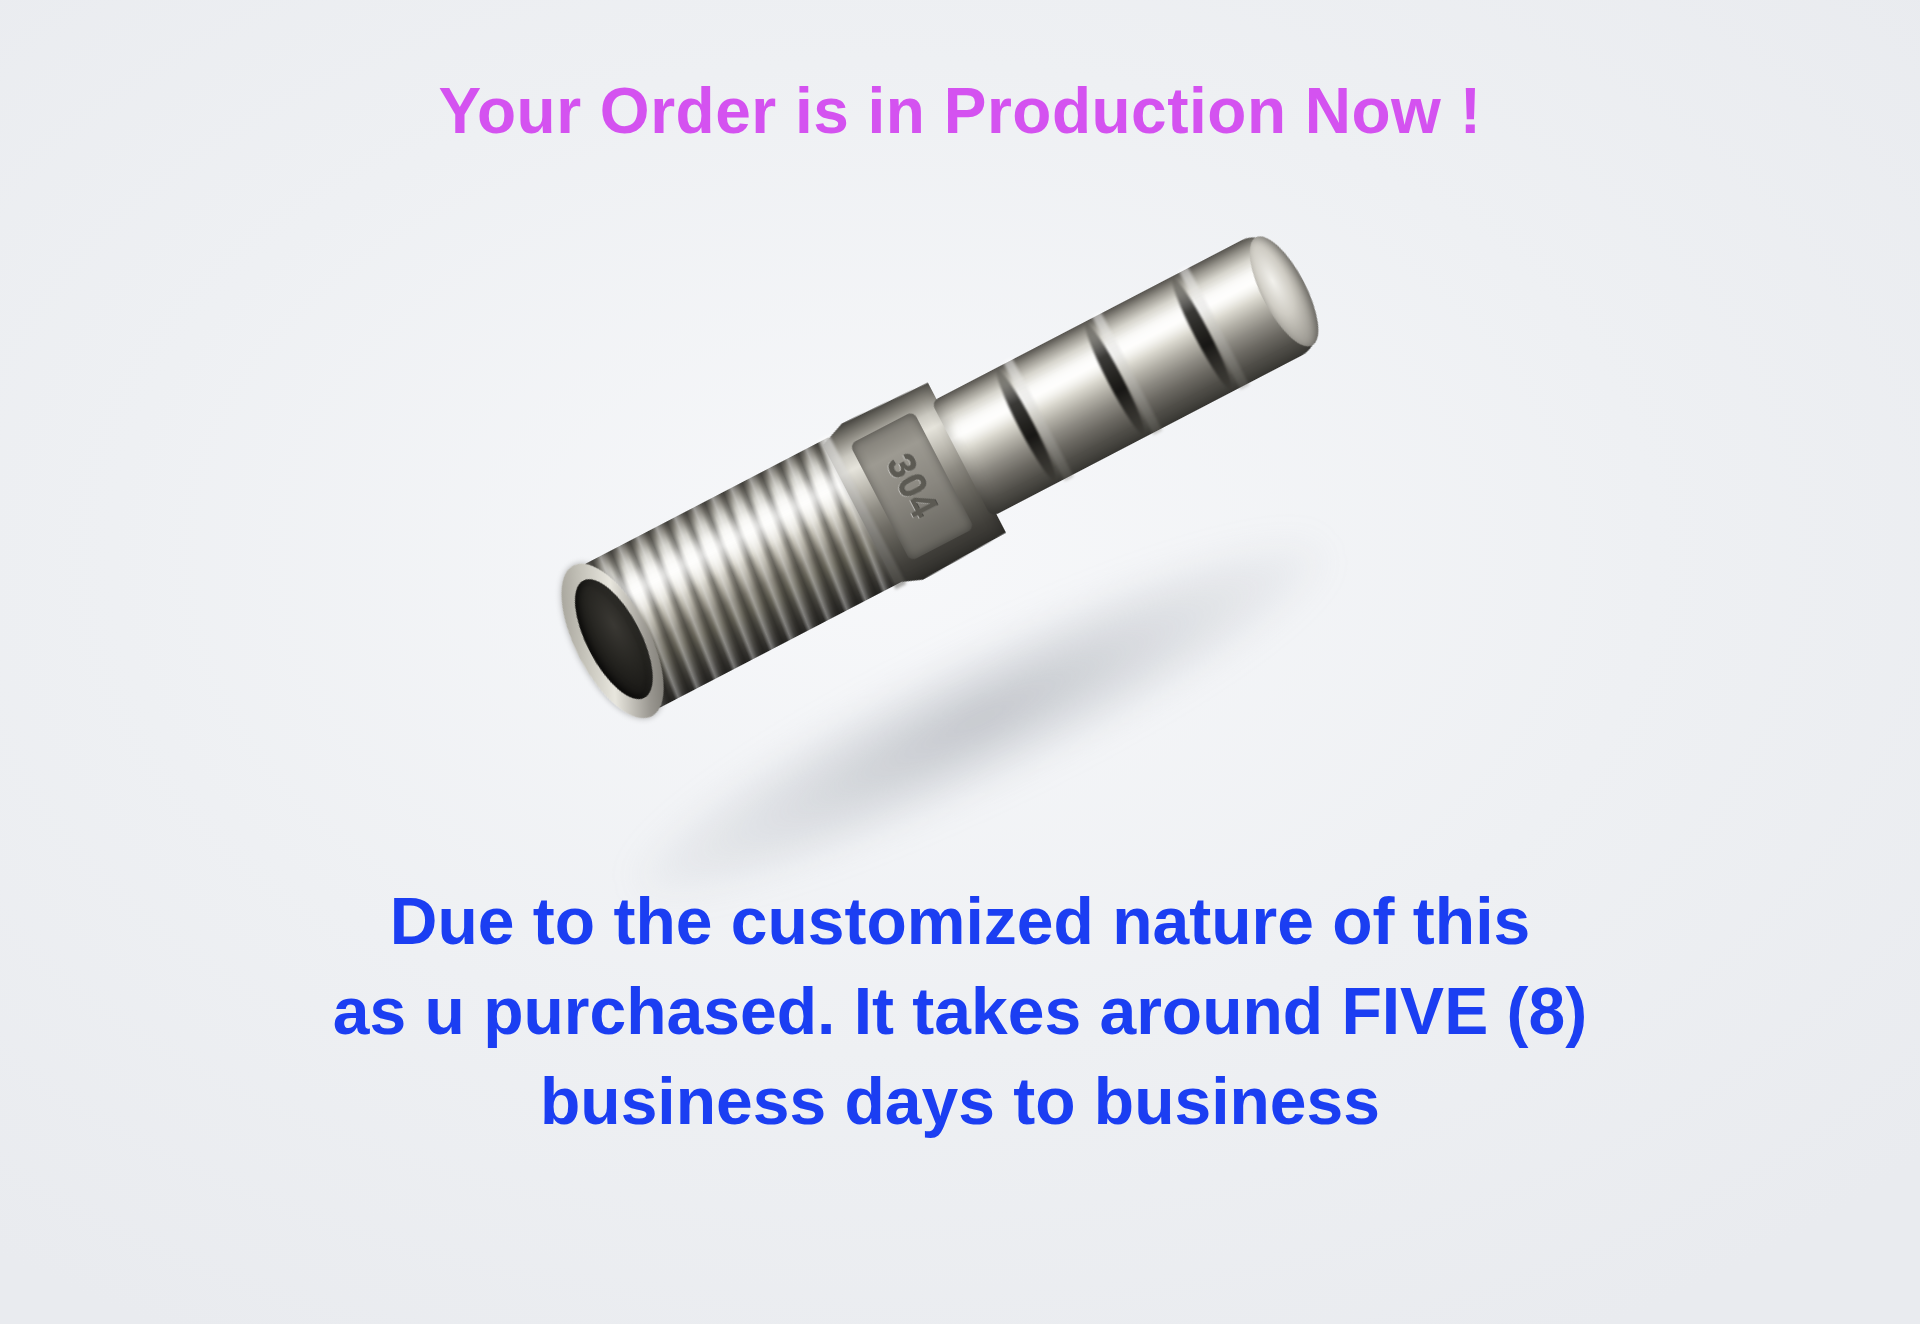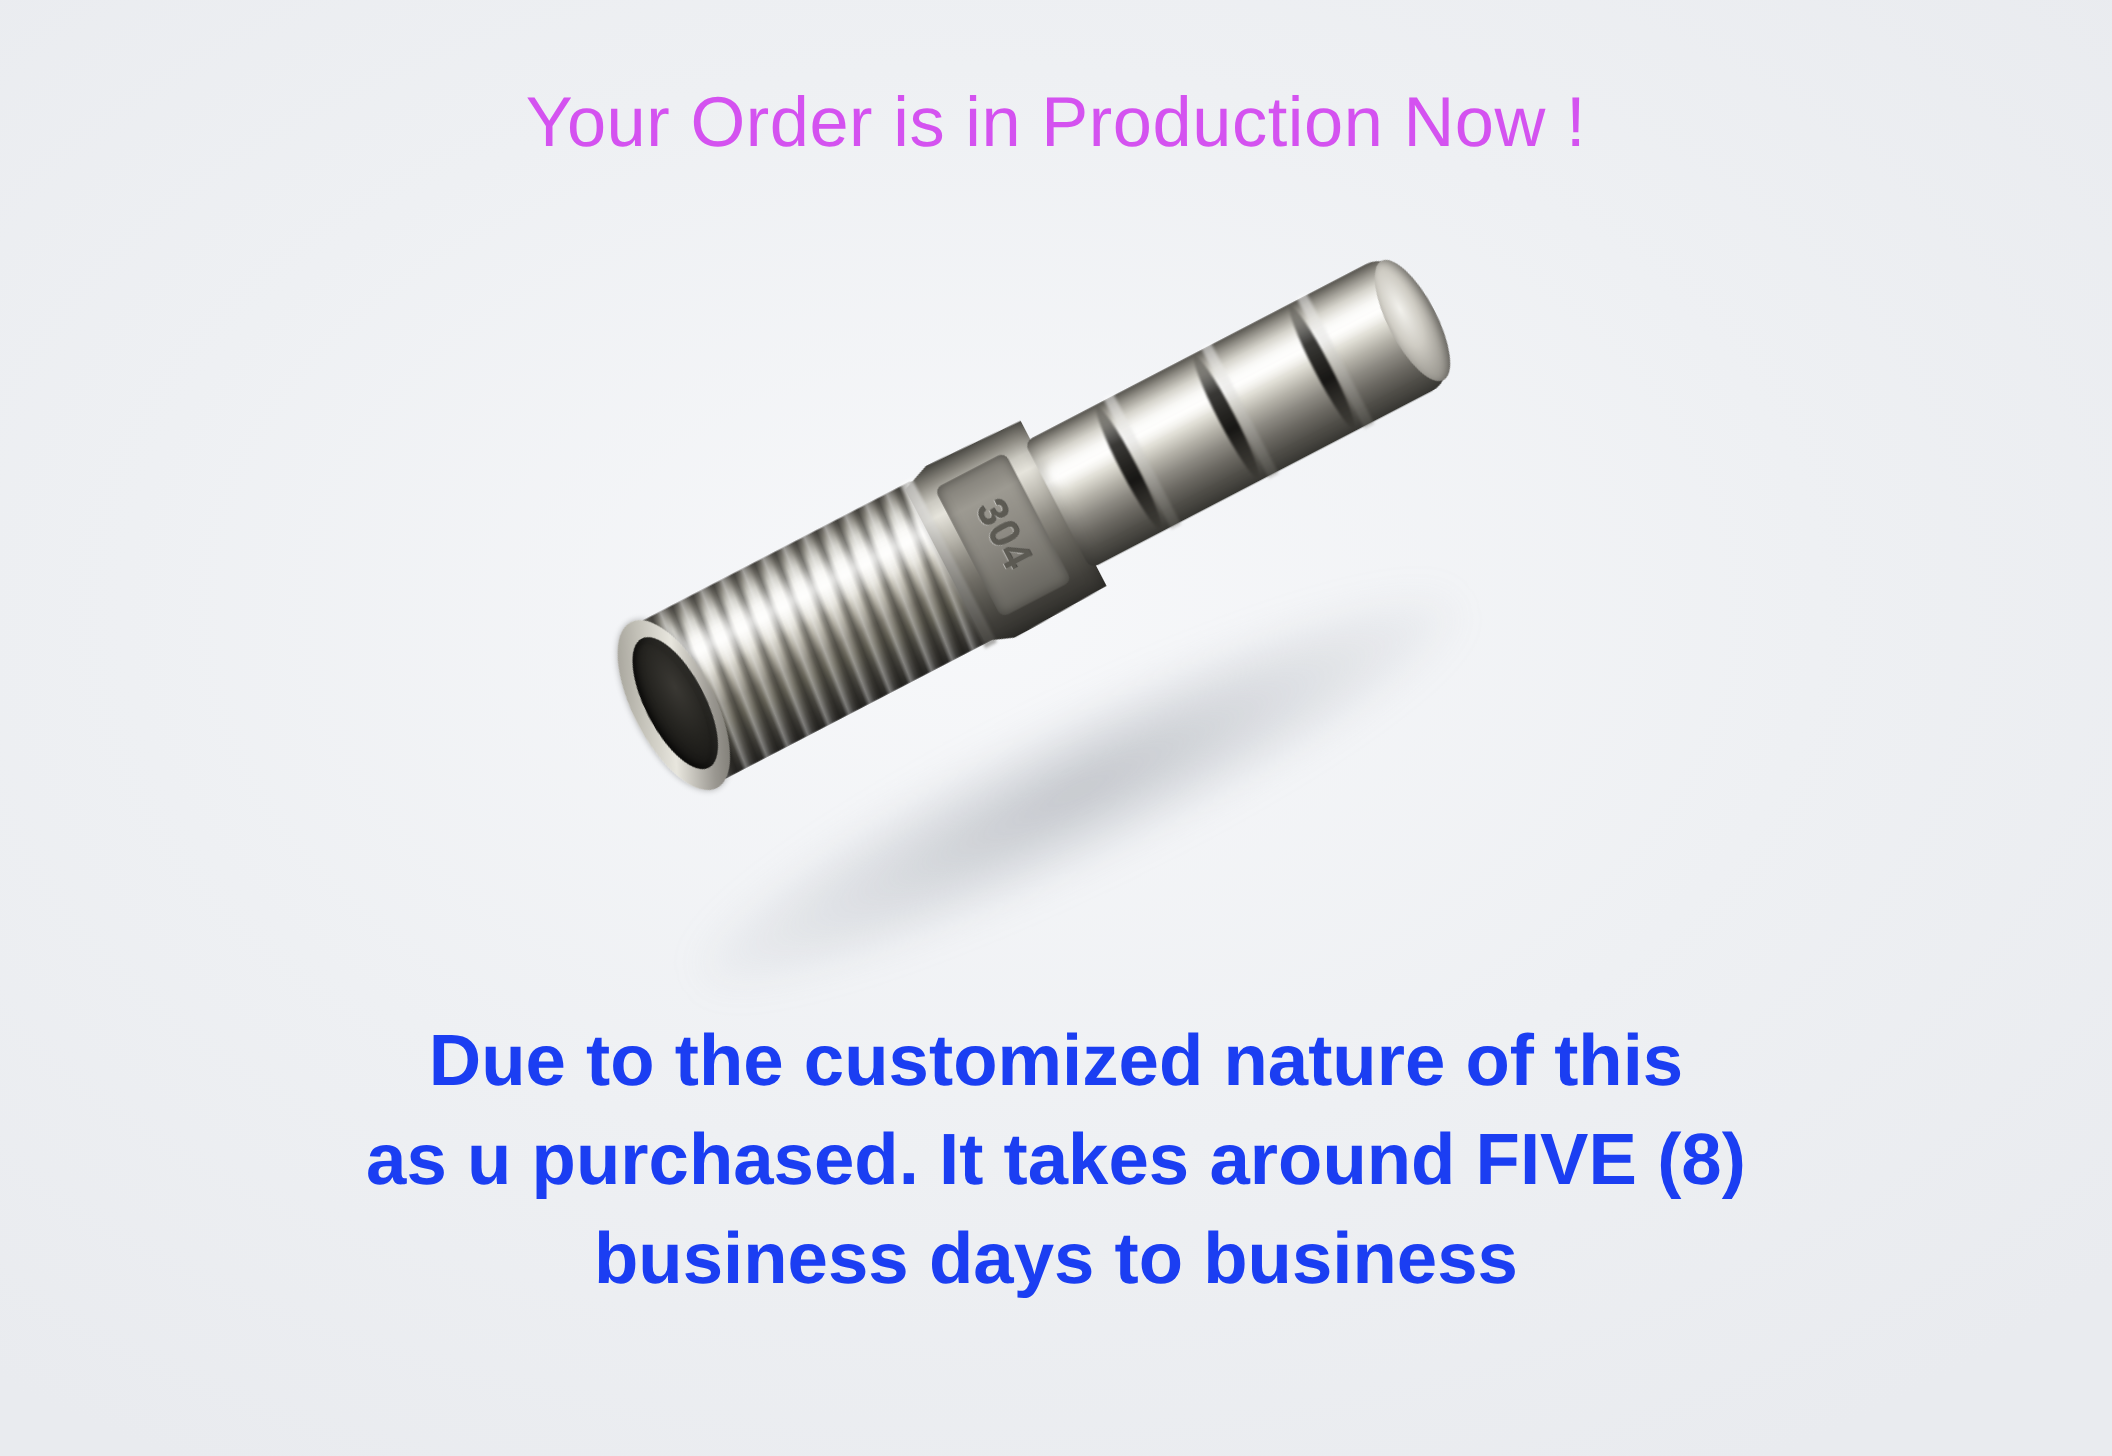--- a/index.html
+++ b/index.html
@@ -21,21 +21,21 @@
   }
 
   
   .headline {
     position: absolute;
     top: 78px;
     left: 0;
     width: 1920px;
     text-align: center;
     font-family: "Liberation Sans", "DejaVu Sans", sans-serif;
-    font-weight: 400;
+    font-weight: 700;
     font-size: 64px;
     line-height: 1.05;
     letter-spacing: 0.5px;
     color: #d452f0;
     white-space: nowrap;
   }
 
   
   .photo-stage {
     position: absolute;
@@ -295,21 +295,21 @@
     box-shadow: inset -3px 0 7px rgba(0,0,0,0.28);
   }
 
   
   .fitting { filter: blur(0.6px) saturate(0.92); }
 
   
   .body-copy {
     position: absolute;
     left: 0;
-    top: 918px;
+    top: 876px;
     width: 1920px;
     text-align: center;
     color: #1b3ef2;
     font-family: "Liberation Sans", "DejaVu Sans", sans-serif;
     font-weight: 700;
     font-size: 66px;
     line-height: 90px;
     letter-spacing: 0px;
   }
   .body-copy .line { display: block; white-space: nowrap; }

